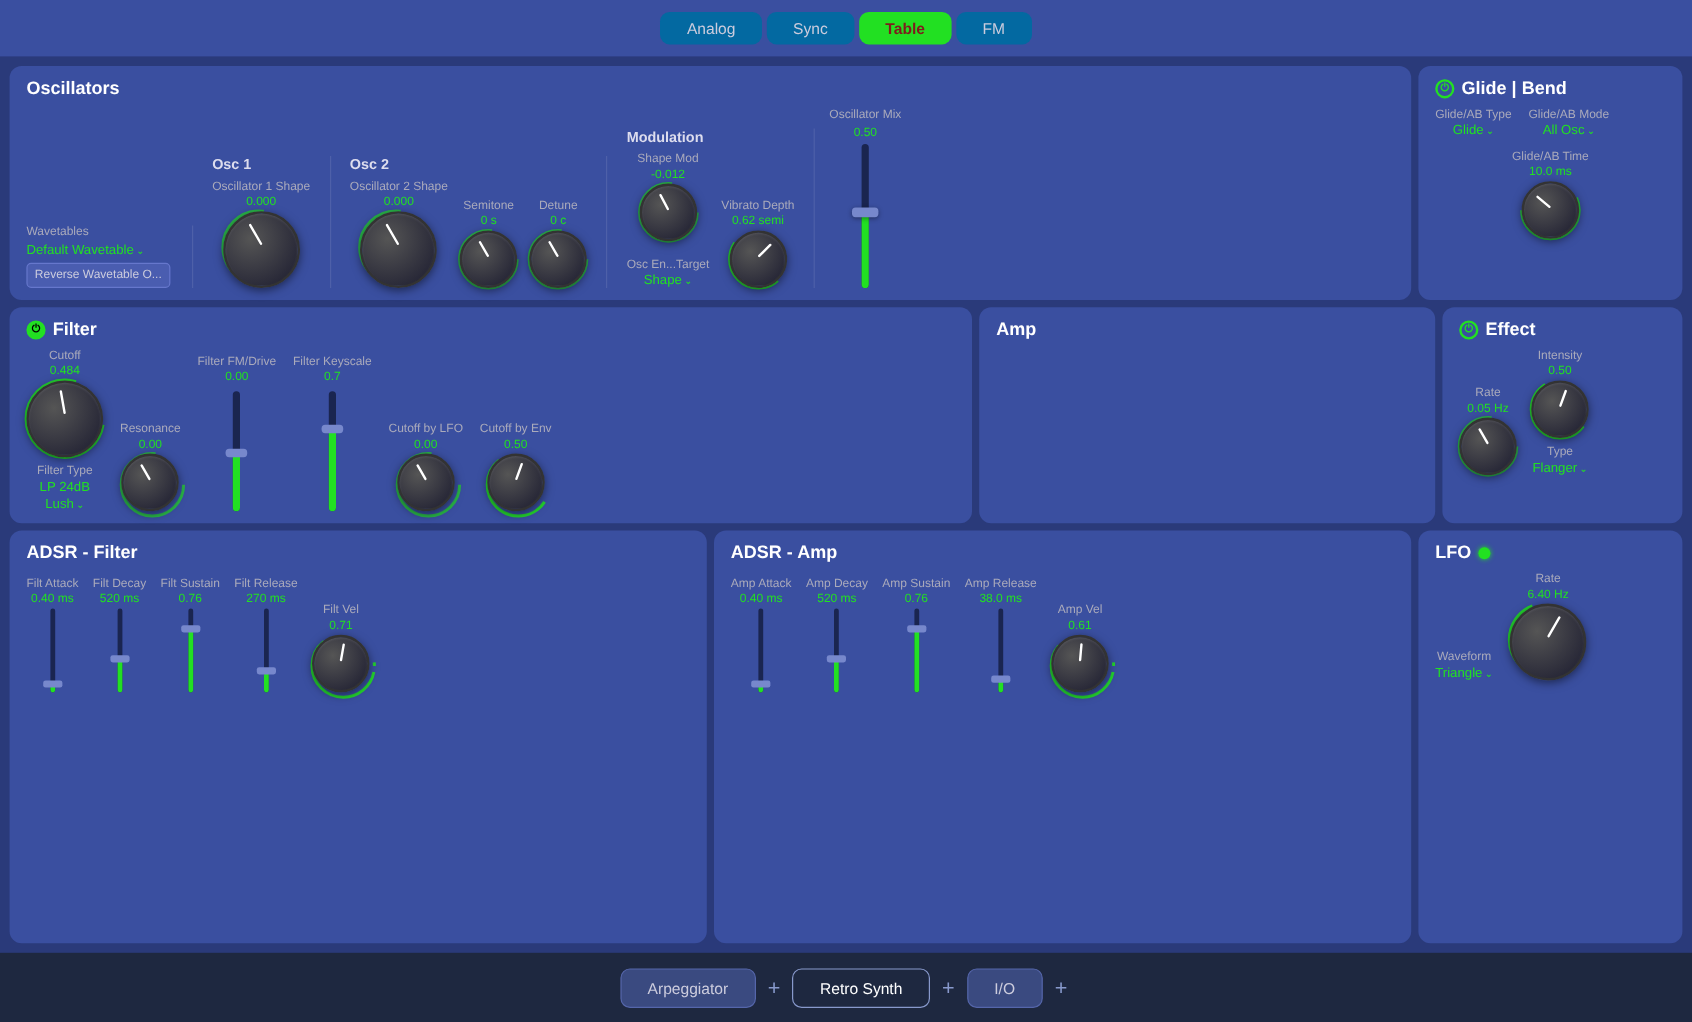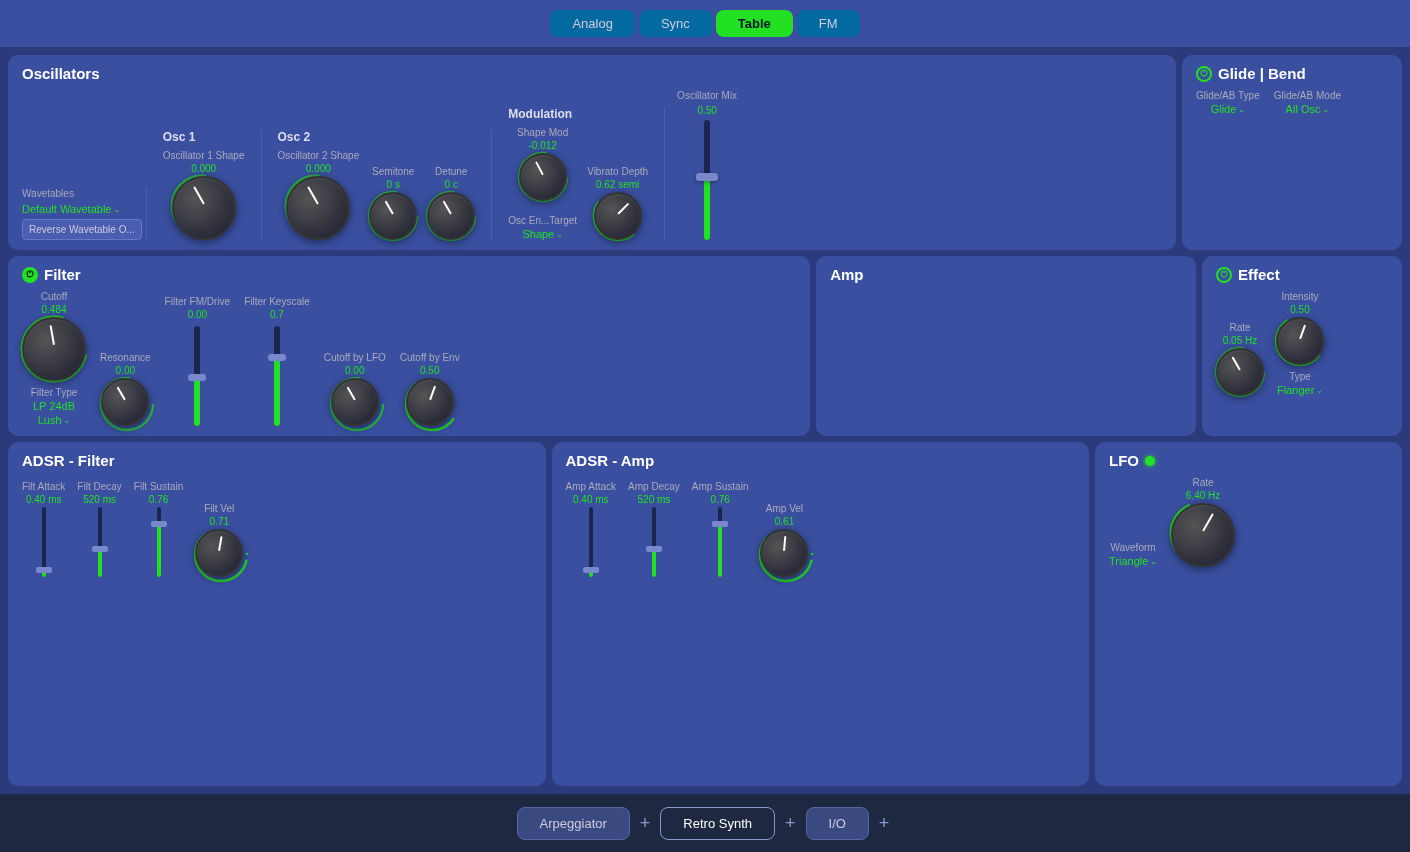--- a/index.html
+++ b/index.html
@@ -28,21 +28,21 @@
       border-radius: 8px;
       font-size: 13px;
       font-weight: 500;
       cursor: pointer;
       border: none;
       color: #ccd;
       background: #0369a1;
     }
     .nav-tab.active {
       background: #22e022;
-      color: #0f172a;
+      color: #7f1d1d;
       font-weight: 700;
     }
 
     
     .main {
       flex: 1;
       display: flex;
       flex-direction: column;
       padding: 8px;
       gap: 6px;
@@ -105,21 +105,21 @@
     .effect-panel { width: 200px; }
 
     
     .row3 {
       display: flex;
       gap: 6px;
       flex: 1;
     }
     .adsr-filter-panel { flex: 1; }
     .adsr-amp-panel { flex: 1; }
-    .lfo-panel { width: 307px; }
+    .lfo-panel { width: 220px; }
 
     
     .knob-group {
       display: flex;
       flex-direction: column;
       align-items: center;
       gap: 2px;
     }
     .knob-label {
       font-size: 10px;
@@ -306,21 +306,21 @@
       align-items: center;
       gap: 4px;
       padding: 0 12px;
     }
 
     
     .wavetables-section {
       display: flex;
       flex-direction: column;
       gap: 4px;
-      padding-right: 4px;
+      padding-right: 18px;
       border-right: 1px solid rgba(255,255,255,0.1);
     }
     .wt-label {
       font-size: 10px;
       color: #aab;
     }
     .wt-value {
       font-size: 11px;
       color: #22e022;
       display: flex;
@@ -550,20 +550,30 @@
             </div>
           </div>
           <div class="dropdown-group">
             <div class="dropdown-label">Glide/AB Mode</div>
             <div class="dropdown-value">
               <span>All Osc</span>
               <span class="dropdown-arrow">⌄</span>
             </div>
           </div>
         </div>
+        <div class="knob-group">
+          <div class="knob-label">Glide/AB Time</div>
+          <div class="knob-value">10.0 ms</div>
+          <div class="knob-svg-wrap">
+            <svg width="56" height="56" viewBox="0 0 56 56">
+                <circle cx="28" cy="28" r="24" fill="none" stroke="#22e022" stroke-width="2.5" stroke-dasharray="90 65" stroke-dashoffset="15" opacity="0.8"></circle>
+              </svg>
+            <div class="knob medium" style="--rotation: -50deg"></div>
+          </div>
+        </div>
       </div>
     </div>
   </div>
 
   <div class="row2">
 
     <div class="panel filter-panel">
       <div class="panel-title">
         <div class="power-icon active">⏻</div>
         <span>Filter</span>
@@ -708,20 +718,28 @@
 
         <div class="adsr-fader">
           <div class="knob-label">Filt Sustain</div>
           <div class="knob-value">0.76</div>
           <div class="adsr-track">
             <div class="adsr-fill" style="height:76%"></div>
             <div class="adsr-thumb" style="top:20%;"></div>
           </div>
         </div>
 
+        <div class="adsr-fader">
+          <div class="knob-label">Filt Release</div>
+          <div class="knob-value">270 ms</div>
+          <div class="adsr-track">
+            <div class="adsr-fill" style="height:25%"></div>
+            <div class="adsr-thumb" style="top:70%;"></div>
+          </div>
+        </div>
 
         <div class="knob-group">
           <div class="knob-label">Filt Vel</div>
           <div class="knob-value">0.71</div>
           <div class="knob-svg-wrap">
             <svg width="60" height="60" viewBox="0 0 60 60">
                 <circle cx="30" cy="30" r="26" fill="none" stroke="#22e022" stroke-width="2.5" stroke-dasharray="100 55" stroke-dashoffset="-5" opacity="0.9"></circle>
               </svg>
             <div class="knob medium" style="--rotation: 10deg"></div>
           </div>
@@ -749,20 +767,28 @@
             <div class="adsr-fill" style="height:40%"></div>
             <div class="adsr-thumb" style="top:56%;"></div>
           </div>
         </div>
         <div class="adsr-fader">
           <div class="knob-label">Amp Sustain</div>
           <div class="knob-value">0.76</div>
           <div class="adsr-track">
             <div class="adsr-fill" style="height:76%"></div>
             <div class="adsr-thumb" style="top:20%;"></div>
+          </div>
+        </div>
+        <div class="adsr-fader">
+          <div class="knob-label">Amp Release</div>
+          <div class="knob-value">38.0 ms</div>
+          <div class="adsr-track">
+            <div class="adsr-fill" style="height:15%"></div>
+            <div class="adsr-thumb" style="top:80%;"></div>
           </div>
         </div>
         <div class="knob-group">
           <div class="knob-label">Amp Vel</div>
           <div class="knob-value">0.61</div>
           <div class="knob-svg-wrap">
             <svg width="60" height="60" viewBox="0 0 60 60">
                 <circle cx="30" cy="30" r="26" fill="none" stroke="#22e022" stroke-width="2.5" stroke-dasharray="95 60" stroke-dashoffset="-5" opacity="0.9"></circle>
               </svg>
             <div class="knob medium" style="--rotation: 5deg"></div>

